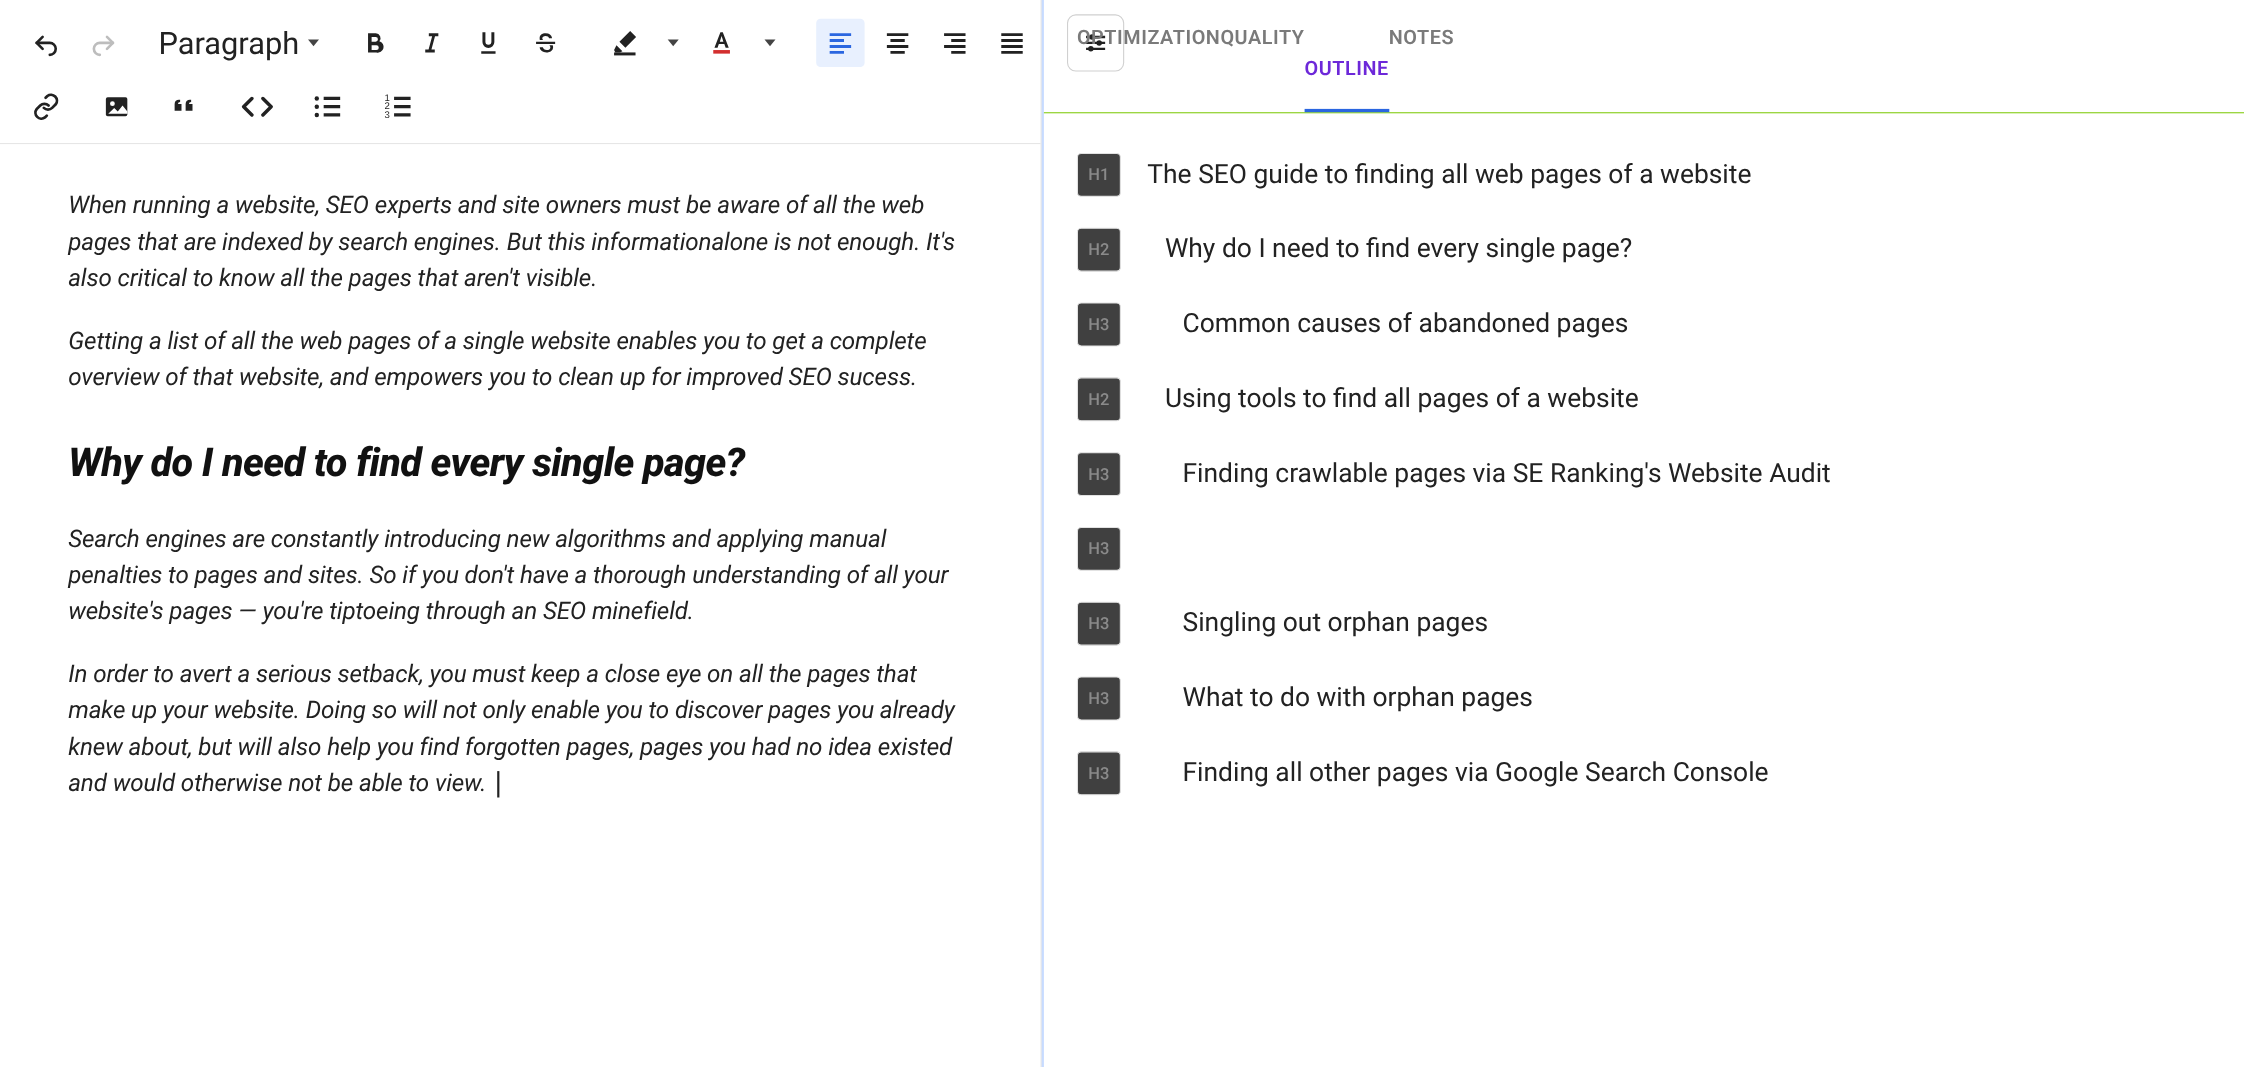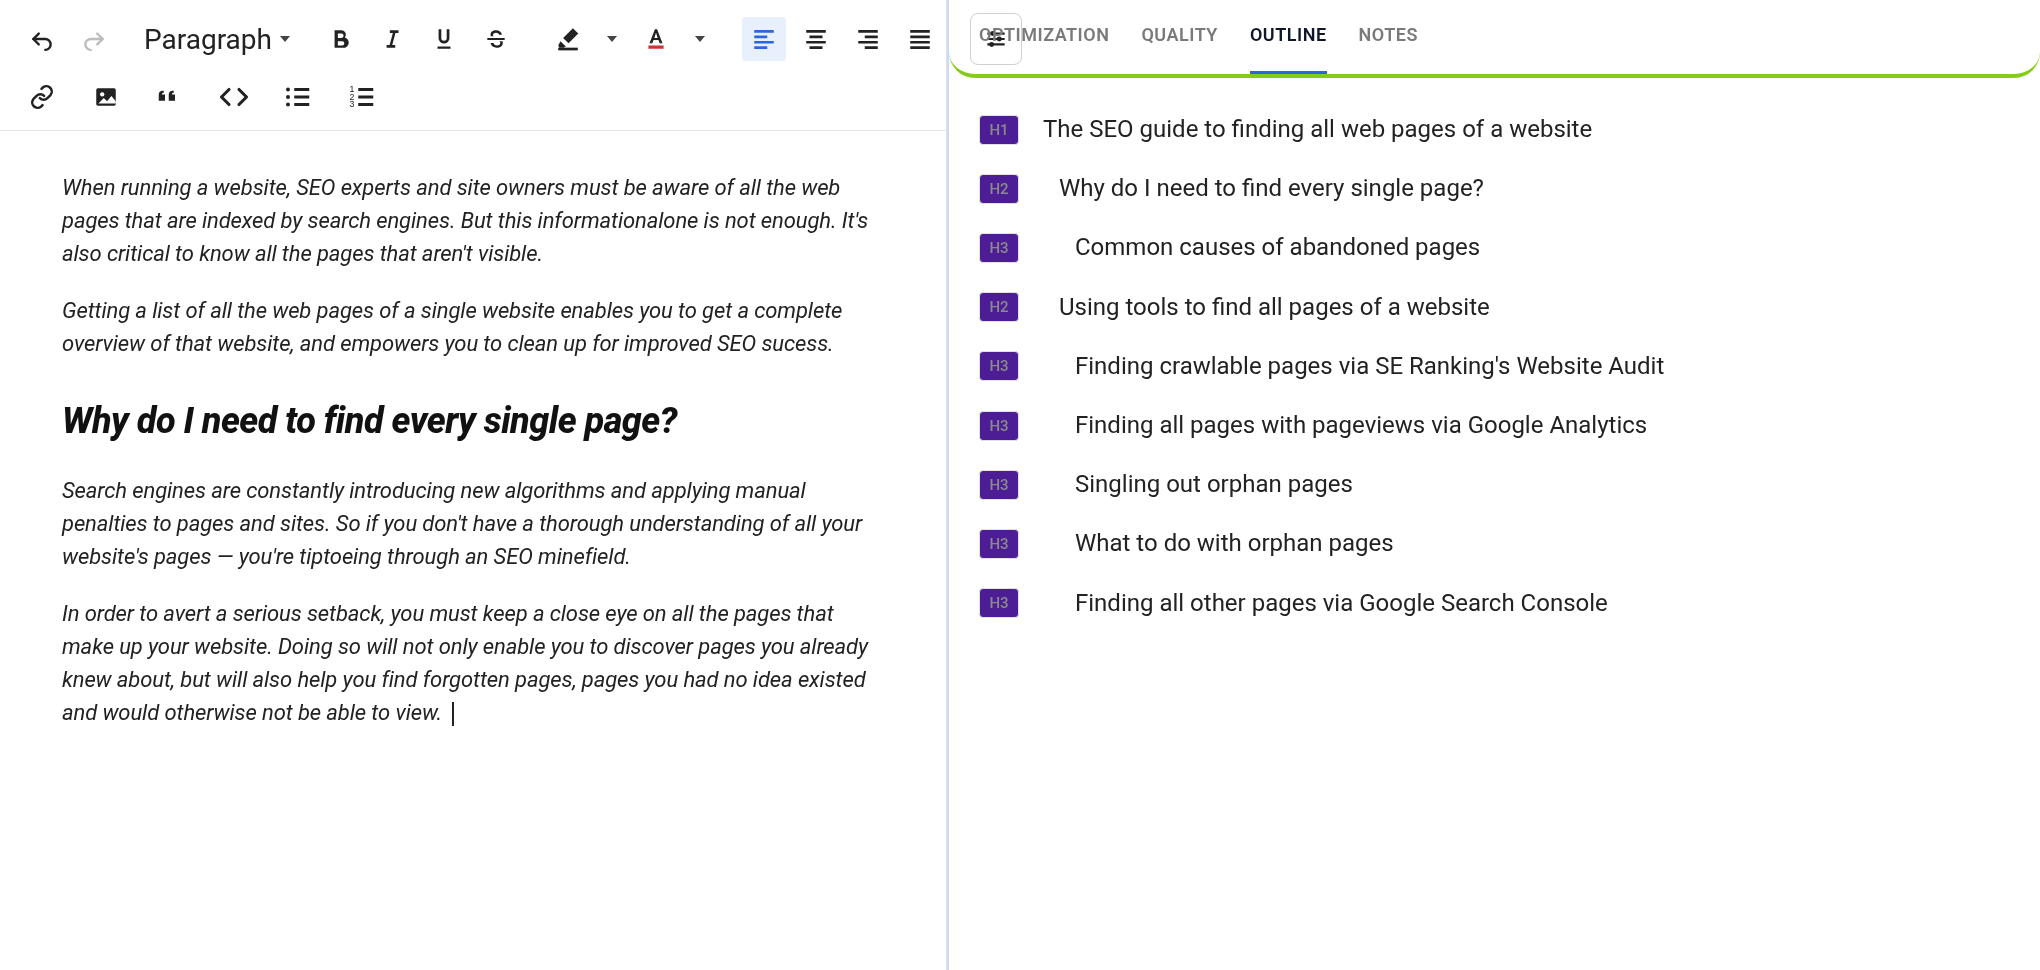--- a/index.html
+++ b/index.html
@@ -137,66 +137,65 @@
 
 .side-pane {
   flex: 1;
   display: flex;
   flex-direction: column;
   border-left: 2px solid #c7dbff;
 }
 
 .side-tabs {
   display: flex;
-  gap: 32px;
   padding: 24px 30px 0 30px;
-  border-bottom: 4px solid #84cc16;
-  border-radius: 26px;
+  border-bottom: 1px solid #84cc16;
 }
 
 .side-tab {
   font-size: 18px;
   font-weight: 600;
   letter-spacing: 0.5px;
   color: #7a7a7a;
   padding-bottom: 26px;
   cursor: pointer;
   border-bottom: 3px solid transparent;
 }
 
 .side-tab.active {
-  color: #0f172a;
+  color: #6d28d9;
   border-bottom-color: #2a66e0;
+  margin-top: 28px;
 }
 
 .outline-list {
   padding: 22px 30px;
   overflow-y: auto;
 }
 
 .outline-item {
   display: flex;
   align-items: center;
   gap: 24px;
   padding: 14px 0;
   cursor: pointer;
 }
 
 .hbadge {
   min-width: 40px;
-  height: 30px;
+  height: 40px;
   border: 1px solid #e2e2e2;
   border-radius: 4px;
   display: flex;
   align-items: center;
   justify-content: center;
   font-size: 15px;
   color: #8a8a8a;
   font-weight: 500;
-  background: #4c1d95;
+  background: #404040;
 }
 
 .outline-text {
   font-size: 24px;
   color: #222;
   line-height: 1.3;
 }
 
 .lvl-h2 .outline-text { padding-left: 16px; }
 .lvl-h3 .outline-text { padding-left: 32px; }
@@ -397,21 +396,20 @@
         <div class="outline-item lvl-h2">
           <div class="hbadge">H2</div>
           <div class="outline-text">Using tools to find all pages of a website</div>
         </div>
         <div class="outline-item lvl-h3">
           <div class="hbadge">H3</div>
           <div class="outline-text">Finding crawlable pages via SE Ranking's Website Audit</div>
         </div>
         <div class="outline-item lvl-h3">
           <div class="hbadge">H3</div>
-          <div class="outline-text">Finding all pages with pageviews via Google Analytics</div>
         </div>
         <div class="outline-item lvl-h3">
           <div class="hbadge">H3</div>
           <div class="outline-text">Singling out orphan pages</div>
         </div>
         <div class="outline-item lvl-h3">
           <div class="hbadge">H3</div>
           <div class="outline-text">What to do with orphan pages</div>
         </div>
         <div class="outline-item lvl-h3">

